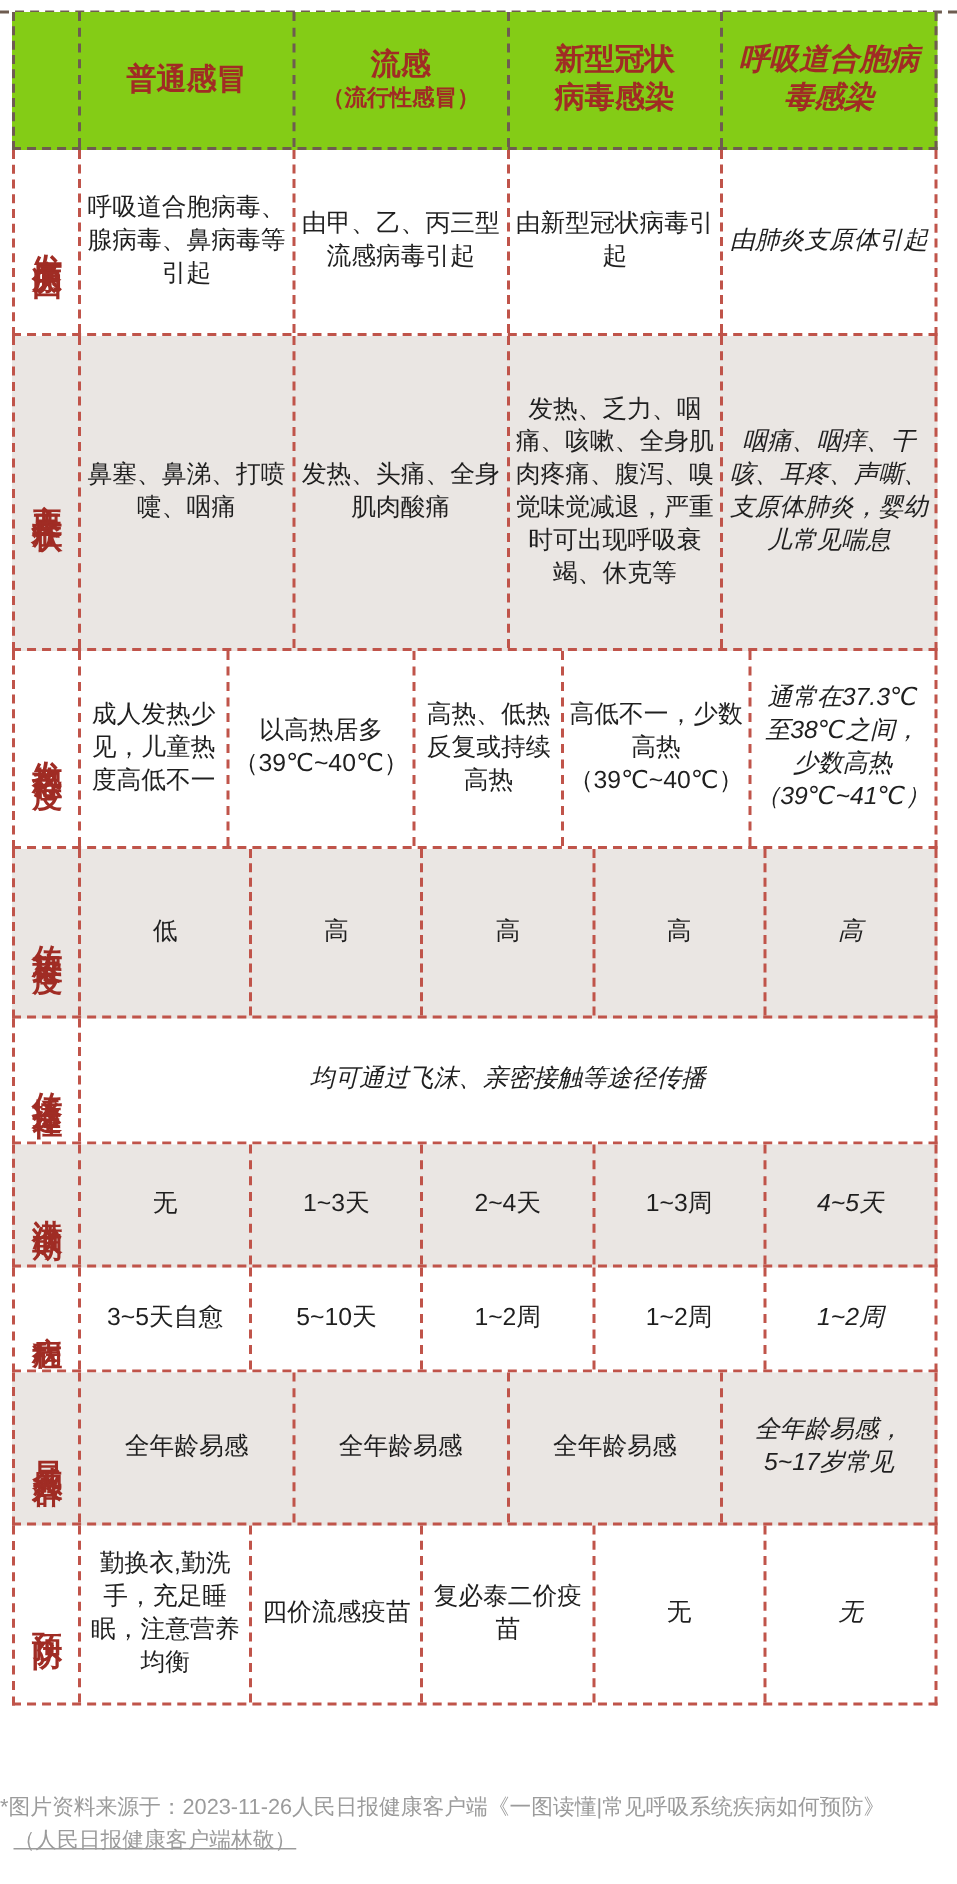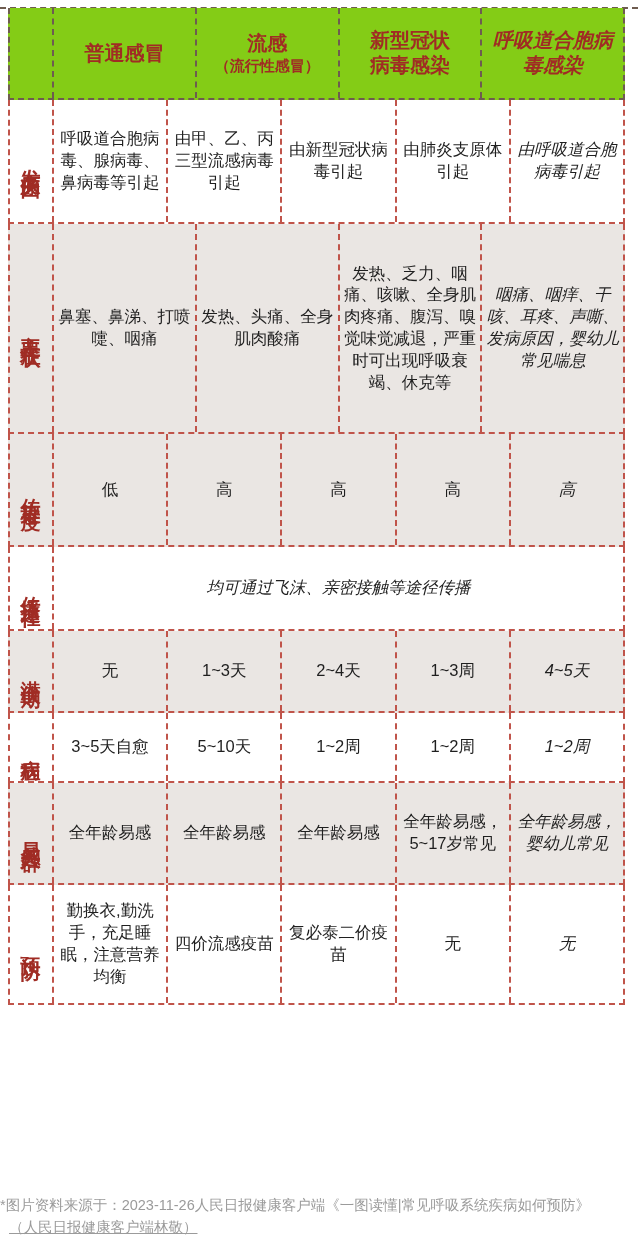--- a/index.html
+++ b/index.html
@@ -53,33 +53,42 @@
     </div>
 
     <div class="row" style="height:124px">
       <div class="cell labelcell">
         <span class="vlabel">发病原因</span>
       </div>
       <div class="cell">呼吸道合胞病毒、腺病毒、鼻病毒等引起</div>
       <div class="cell">由甲、乙、丙三型流感病毒引起</div>
       <div class="cell">由新型冠状病毒引起</div>
       <div class="cell">由肺炎支原体引起</div>
-      <div class="cell">由呼吸道合胞病毒引起</div>
     </div>
 
     <div class="row bgalt" style="height:210px">
       <div class="cell labelcell">
         <span class="vlabel">主要症状</span>
       </div>
       <div class="cell">鼻塞、鼻涕、打喷嚏、咽痛</div>
       <div class="cell">发热、头痛、全身肌肉酸痛</div>
       <div class="cell">发热、乏力、咽痛、咳嗽、全身肌肉疼痛、腹泻、嗅觉味觉减退，严重时可出现呼吸衰竭、休克等</div>
-      <div class="cell">咽痛、咽痒、干咳、耳疼、声嘶、发病原因，婴幼儿常见喘息</div>
+      <div class="cell">咽痛、咽痒、干咳、耳疼、声嘶、支原体肺炎，婴幼儿常见喘息</div>
     </div>
 
+    <div class="row" style="height:132px">
+      <div class="cell labelcell">
+        <span class="vlabel">发热程度</span>
+      </div>
+      <div class="cell">成人发热少见，儿童热度高低不一</div>
+      <div class="cell">以高热居多（39℃~40℃）</div>
+      <div class="cell">高热、低热反复或持续高热</div>
+      <div class="cell">高低不一，少数高热（39℃~40℃）</div>
+      <div class="cell">通常在37.3℃至38℃之间，少数高热（39℃~41℃）</div>
+    </div>
 
     <div class="row bgalt" style="height:113px">
       <div class="cell labelcell">
         <span class="vlabel">传染程度</span>
       </div>
       <div class="cell">低</div>
       <div class="cell">高</div>
       <div class="cell">高</div>
       <div class="cell">高</div>
       <div class="cell">高</div>
@@ -115,21 +124,20 @@
     </div>
 
     <div class="row bgalt" style="height:102px">
       <div class="cell labelcell">
         <span class="vlabel">易感人群</span>
       </div>
       <div class="cell">全年龄易感</div>
       <div class="cell">全年龄易感</div>
       <div class="cell">全年龄易感</div>
       <div class="cell">全年龄易感，5~17岁常见</div>
-      <div class="cell">全年龄易感，婴幼儿常见</div>
     </div>
 
     <div class="row" style="height:120px">
       <div class="cell labelcell">
         <span class="vlabel">预防</span>
       </div>
       <div class="cell">勤换衣,勤洗手，充足睡眠，注意营养均衡</div>
       <div class="cell">四价流感疫苗</div>
       <div class="cell">复必泰二价疫苗</div>
       <div class="cell">无</div>

